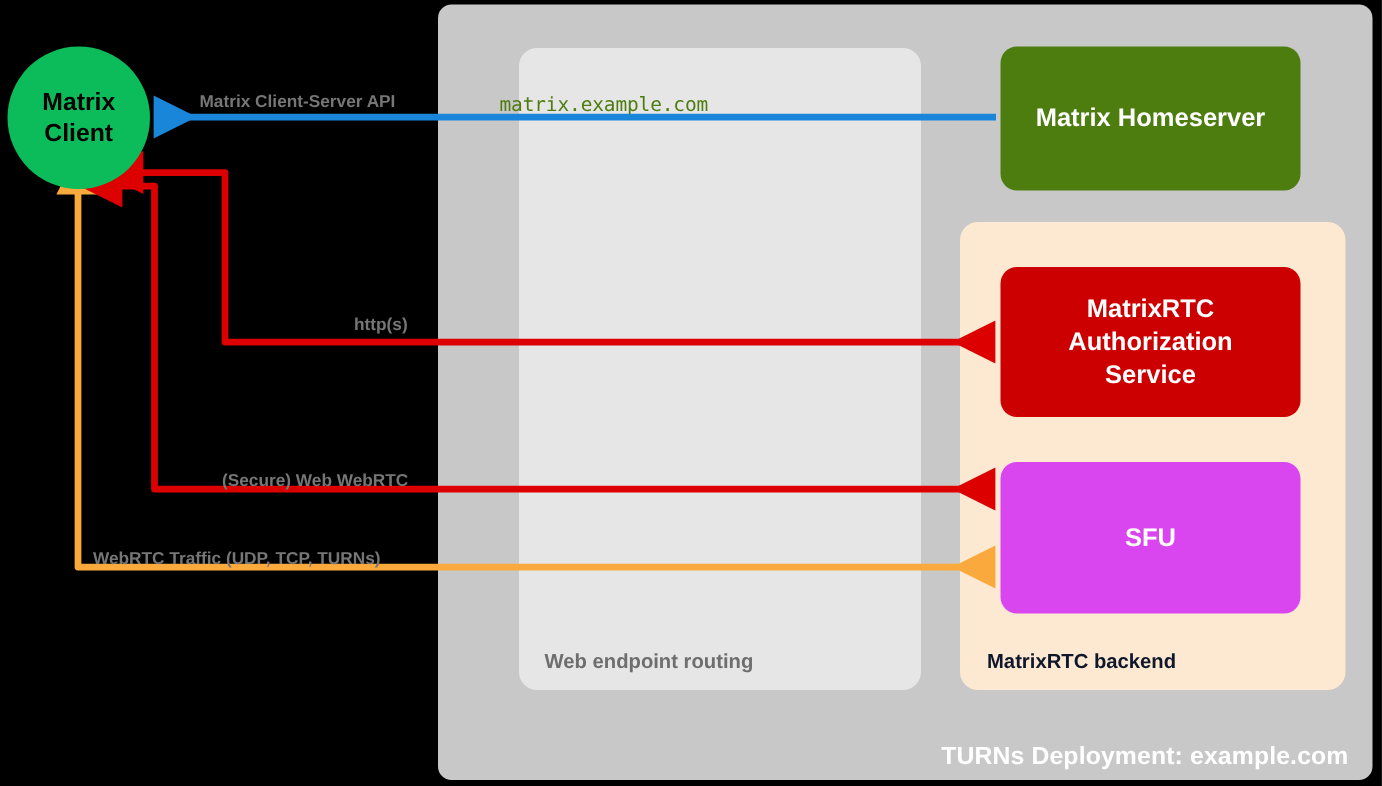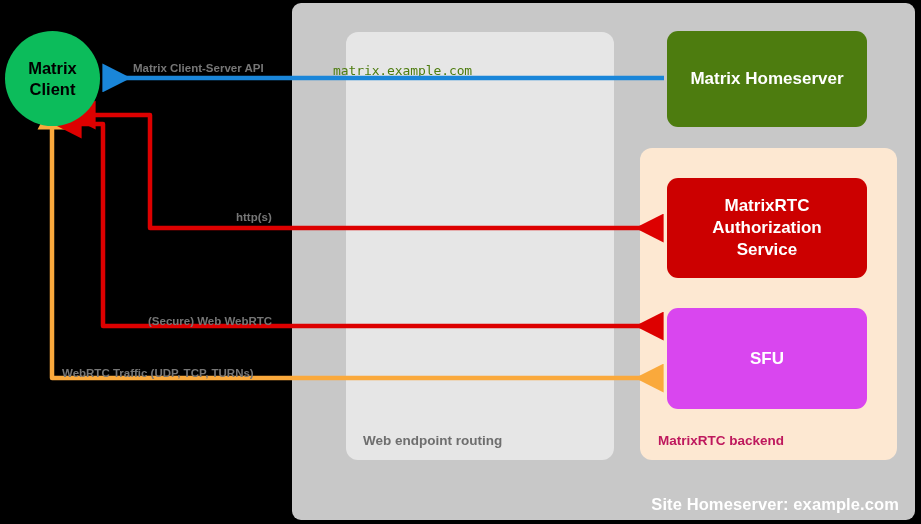--- a/index.html
+++ b/index.html
@@ -35,21 +35,21 @@
     font-size:13px;color:#4d7c0f;white-space:nowrap;letter-spacing:-.1px;
   }
 
   
   #matrixrtc-backend{
     left:640px;top:148px;width:257px;height:312px;
     background:#fde8d2;border-radius:12px;
   }
   #matrixrtc-backend-label{
     position:absolute;left:18px;bottom:12px;
-    color:#be185d;font-size:13.5px;font-weight:bold;white-space:nowrap;
+    color:#0f172a;font-size:13.5px;font-weight:bold;white-space:nowrap;
   }
 
   
   .svc{
     position:absolute;display:flex;align-items:center;justify-content:center;
     text-align:center;color:#ffffff;font-weight:bold;border-radius:11px;
     line-height:1.28;
   }
   #matrix-homeserver{
     left:667px;top:31px;width:200px;height:96px;
@@ -80,21 +80,21 @@
     white-space:nowrap;
     text-align:center;
   }
 </style>
 </head>
 <body>
 
 <div id="stage">
 
   <div class="abs" id="site-deployment">
-    <div id="site-deployment-label">Site Homeserver: example.com</div>
+    <div id="site-deployment-label">TURNs Deployment: example.com</div>
   </div>
 
   <div class="abs" id="web-endpoint-routing">
     <div id="web-endpoint-routing-label">Web endpoint routing</div>
   </div>
 
   <div class="abs endpoint-url" style="left:333px;top:63px;">matrix.example.com</div>
 
   <div class="abs" id="matrixrtc-backend">
     <div id="matrixrtc-backend-label">MatrixRTC backend</div>

